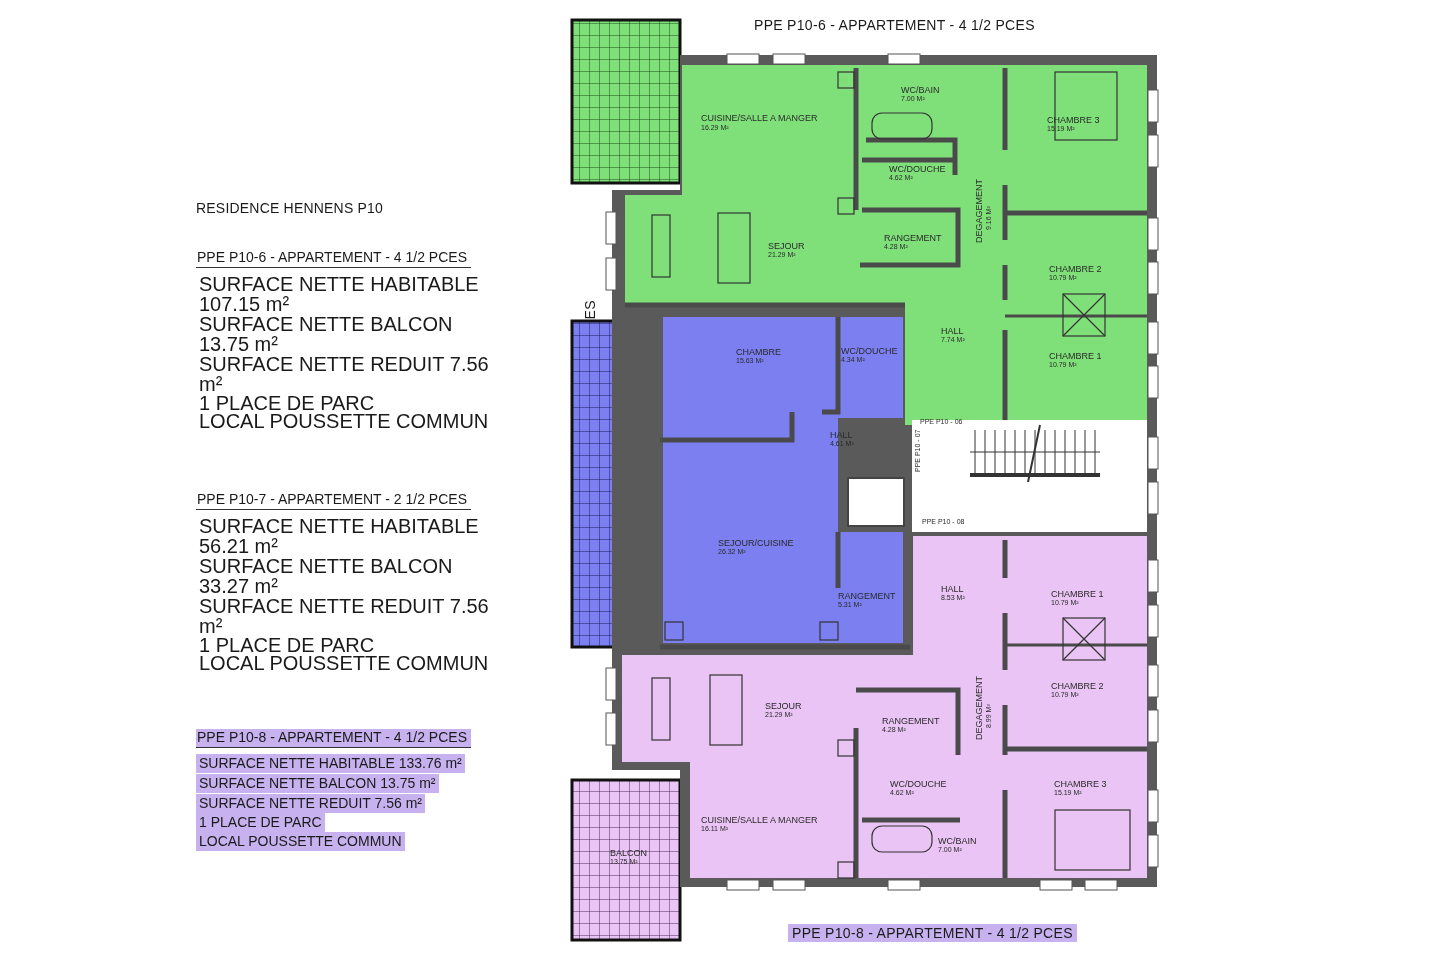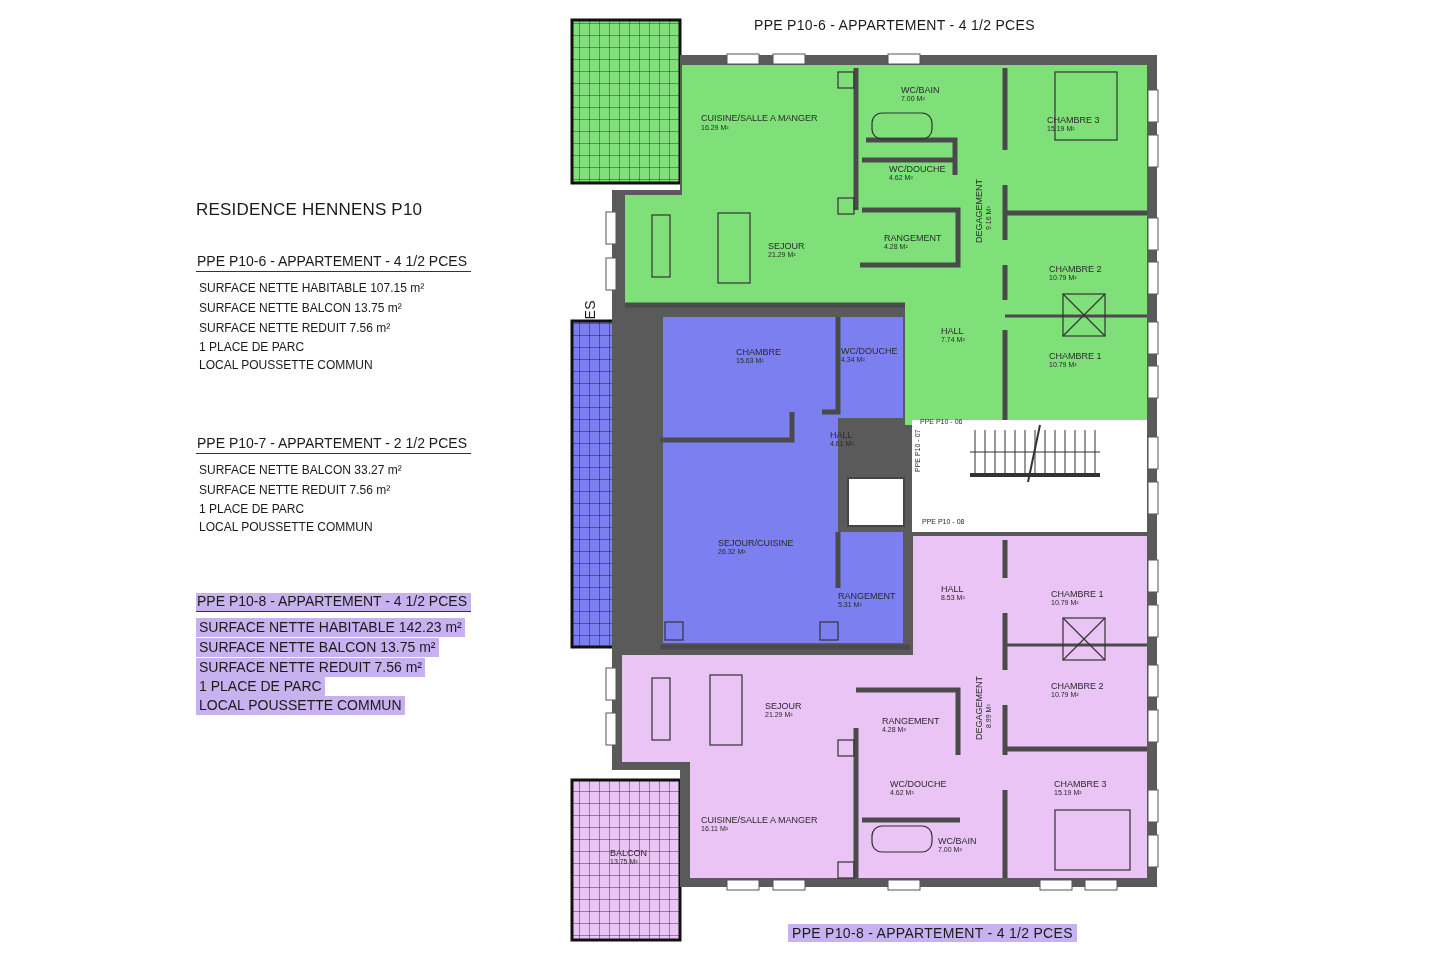--- a/index.html
+++ b/index.html
@@ -1,21 +1,21 @@
 <!DOCTYPE html>
 <html><head>
 <meta charset="utf-8">
 <style>
   html, body { margin:0; padding:0; background:#ffffff; }
   body { width:1440px; height:960px; position:relative; overflow:hidden; font-family:"Liberation Sans", sans-serif; color:#1a1a1a; }
   .legend { position:absolute; left:196px; top:200px; width:300px; }
-  .legend .title { font-size:17px; letter-spacing:0.2px; margin-bottom:32px; }
+  .legend .title { font-size:14px; letter-spacing:0.2px; margin-bottom:32px; }
   .apt { margin-bottom:0; }
   .apt-head { display:inline-block; font-size:14px; border-bottom:1.5px solid #333; padding:0 4px 2px 1px; margin-bottom:6px; }
-  .apt-line { font-size:12px; line-height:20px; padding-left:3px; }
+  .apt-line { font-size:20px; line-height:20px; padding-left:3px; }
   .hl { background:#c7b2ef; }
   .hl-line { display:inline-block; background:#c7b2ef; padding:0 3px 0 3px; margin-left:0; line-height:19px; }
   .apt7 { margin-top:60px; }
   .apt8 { margin-top:56px; }
   .plan { position:absolute; left:0; top:0; }
   .plan text { font-family:"Liberation Sans", sans-serif; fill:#2a2a2a; }
   .top-label { position:absolute; left:754px; top:17px; font-size:14px; letter-spacing:0.3px; }
   .bottom-label { position:absolute; left:788px; top:924px; font-size:14px; background:#c7b2ef; padding:1px 4px; letter-spacing:0.3px; }
   .side-label { position:absolute; left:490px; top:473px; font-size:14px; transform:rotate(-90deg); transform-origin:center; white-space:nowrap; width:200px; text-align:center; letter-spacing:0.3px;}
 </style>
@@ -29,29 +29,30 @@
     <div class="apt-head">PPE P10-6 - APPARTEMENT - 4 1/2 PCES</div>
     <div class="apt-line">SURFACE  NETTE HABITABLE 107.15 m²</div>
     <div class="apt-line">SURFACE  NETTE BALCON 13.75 m²</div>
     <div class="apt-line">SURFACE  NETTE REDUIT  7.56 m²</div>
     <div class="apt-line" style="line-height:18px">1 PLACE DE PARC</div>
     <div class="apt-line" style="line-height:18px">LOCAL POUSSETTE COMMUN</div>
   </div>
 
   <div class="apt apt7">
     <div class="apt-head">PPE P10-7 - APPARTEMENT - 2 1/2 PCES</div>
+    <div class="apt-line">SURFACE  NETTE HABITABLE 56.21 m²</div>
     <div class="apt-line">SURFACE  NETTE BALCON 33.27 m²</div>
     <div class="apt-line">SURFACE  NETTE REDUIT  7.56 m²</div>
     <div class="apt-line" style="line-height:18px">1 PLACE DE PARC</div>
     <div class="apt-line" style="line-height:18px">LOCAL POUSSETTE COMMUN</div>
   </div>
 
   <div class="apt apt8">
     <div class="apt-head hl">PPE P10-8 - APPARTEMENT - 4 1/2 PCES</div>
-    <div><span class="hl-line" style="font-size:14px">SURFACE  NETTE HABITABLE 142.23 m²</span></div>
+    <div><span class="hl-line" style="font-size:14px">SURFACE  NETTE HABITABLE 133.76 m²</span></div>
     <div><span class="hl-line" style="font-size:14px;margin-top:1px">SURFACE  NETTE BALCON 13.75 m²</span></div>
     <div><span class="hl-line" style="font-size:14px;margin-top:1px">SURFACE  NETTE REDUIT  7.56 m²</span></div>
     <div><span class="hl-line" style="font-size:14px">1 PLACE DE PARC</span></div>
     <div><span class="hl-line" style="font-size:14px">LOCAL POUSSETTE COMMUN</span></div>
   </div>
 </div>
 
 <div class="top-label">PPE P10-6 - APPARTEMENT - 4 1/2 PCES</div>
 <div class="bottom-label">PPE P10-8 - APPARTEMENT - 4 1/2 PCES</div>
 <div class="side-label">PPE P10-7 - APPARTEMENT - 2 1/2 PCES</div>

